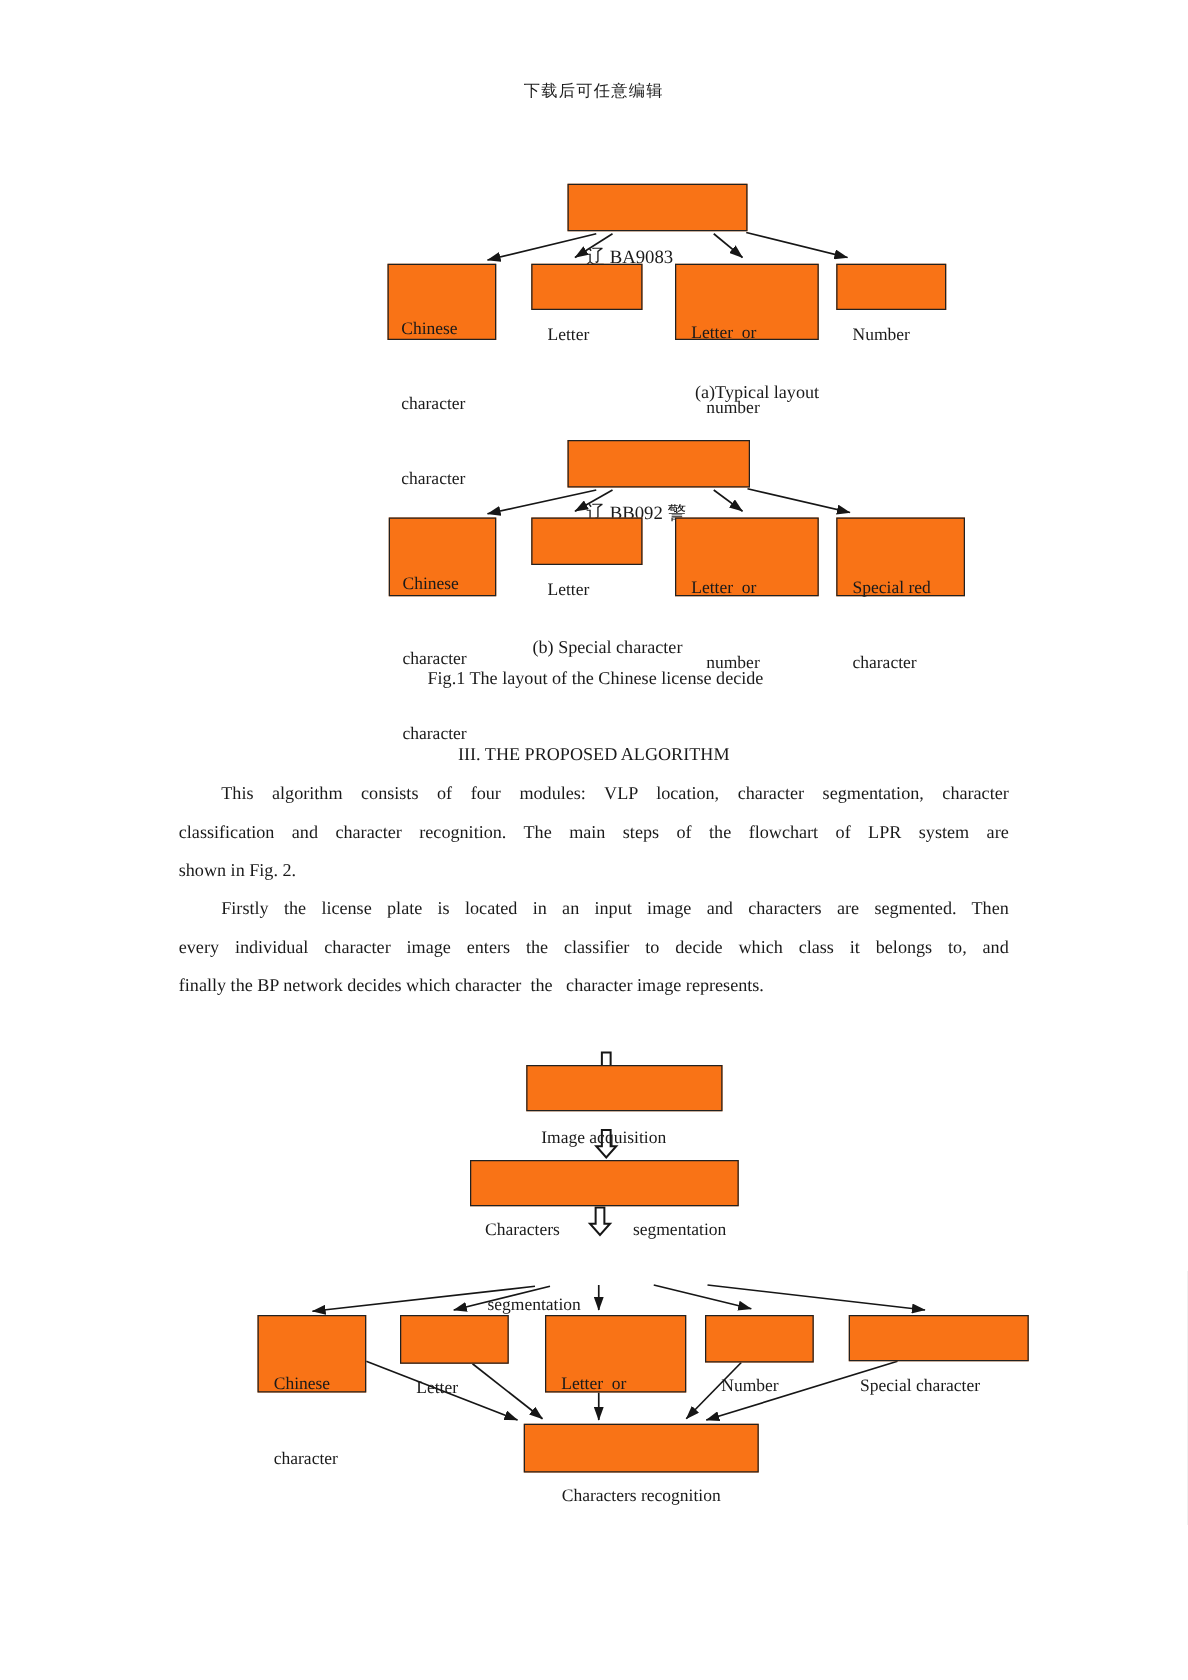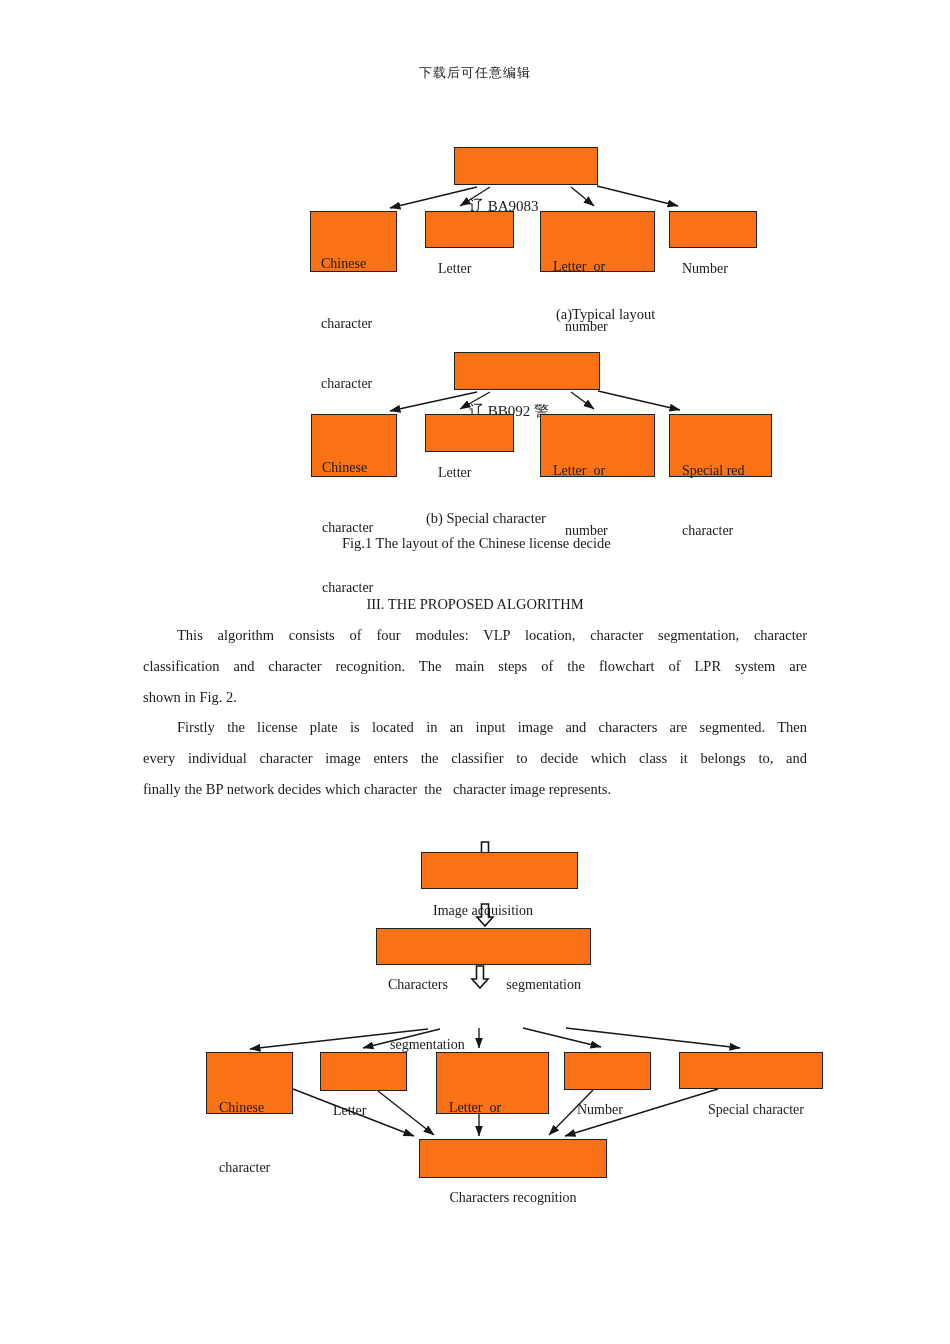--- a/index.html
+++ b/index.html
@@ -36,21 +36,21 @@
   
   #fc-acq{left:421px;top:804px;width:157px;height:37px;padding:8px 0 0 11px;margin-top:48px;}
   #fc-loc{left:421px;top:866px;width:157px;height:37px;padding:8px 0 0 11px;}
   #fc-seg{left:376px;top:928px;width:215px;height:37px;padding:6px 9px 0 11px;overflow:visible;}
   .seg1{display:flex;justify-content:space-between;}
   #fc-cls{left:421px;top:990px;width:145px;height:38px;padding:8px 0 0 12px;}
   #fc-chinese{left:206px;top:1052px;width:87px;height:62px;padding:5px 0 0 12px;}
   #fc-letter{left:320px;top:1052px;width:87px;height:39px;padding:8px 0 0 12px;}
   #fc-lon{left:436px;top:1052px;width:113px;height:62px;padding:5px 0 0 12px;}
   #fc-number{left:564px;top:1052px;width:87px;height:38px;padding:7px 0 0 12px;}
-  #fc-special{left:679px;top:1052px;width:144px;height:37px;padding:7px 0 0 28px;}
+  #fc-special{left:679px;top:1052px;width:144px;height:37px;padding:7px 0 0 8px;}
   #fc-rec{left:419px;top:1139px;width:188px;height:39px;padding:8px 0 0 0;text-align:center;}
   
   #hdr-note{position:absolute;top:64px;left:0;width:950px;text-align:center;font-size:13px;letter-spacing:1px;}
   
   #arrows{position:absolute;left:0;top:0;pointer-events:none;}
   .soli{stroke:#161616;stroke-width:1.35;fill:none;}
   .holo{fill:#ffffff;stroke:#161616;stroke-width:1.6;}
 </style>
 </head>
 <body>

